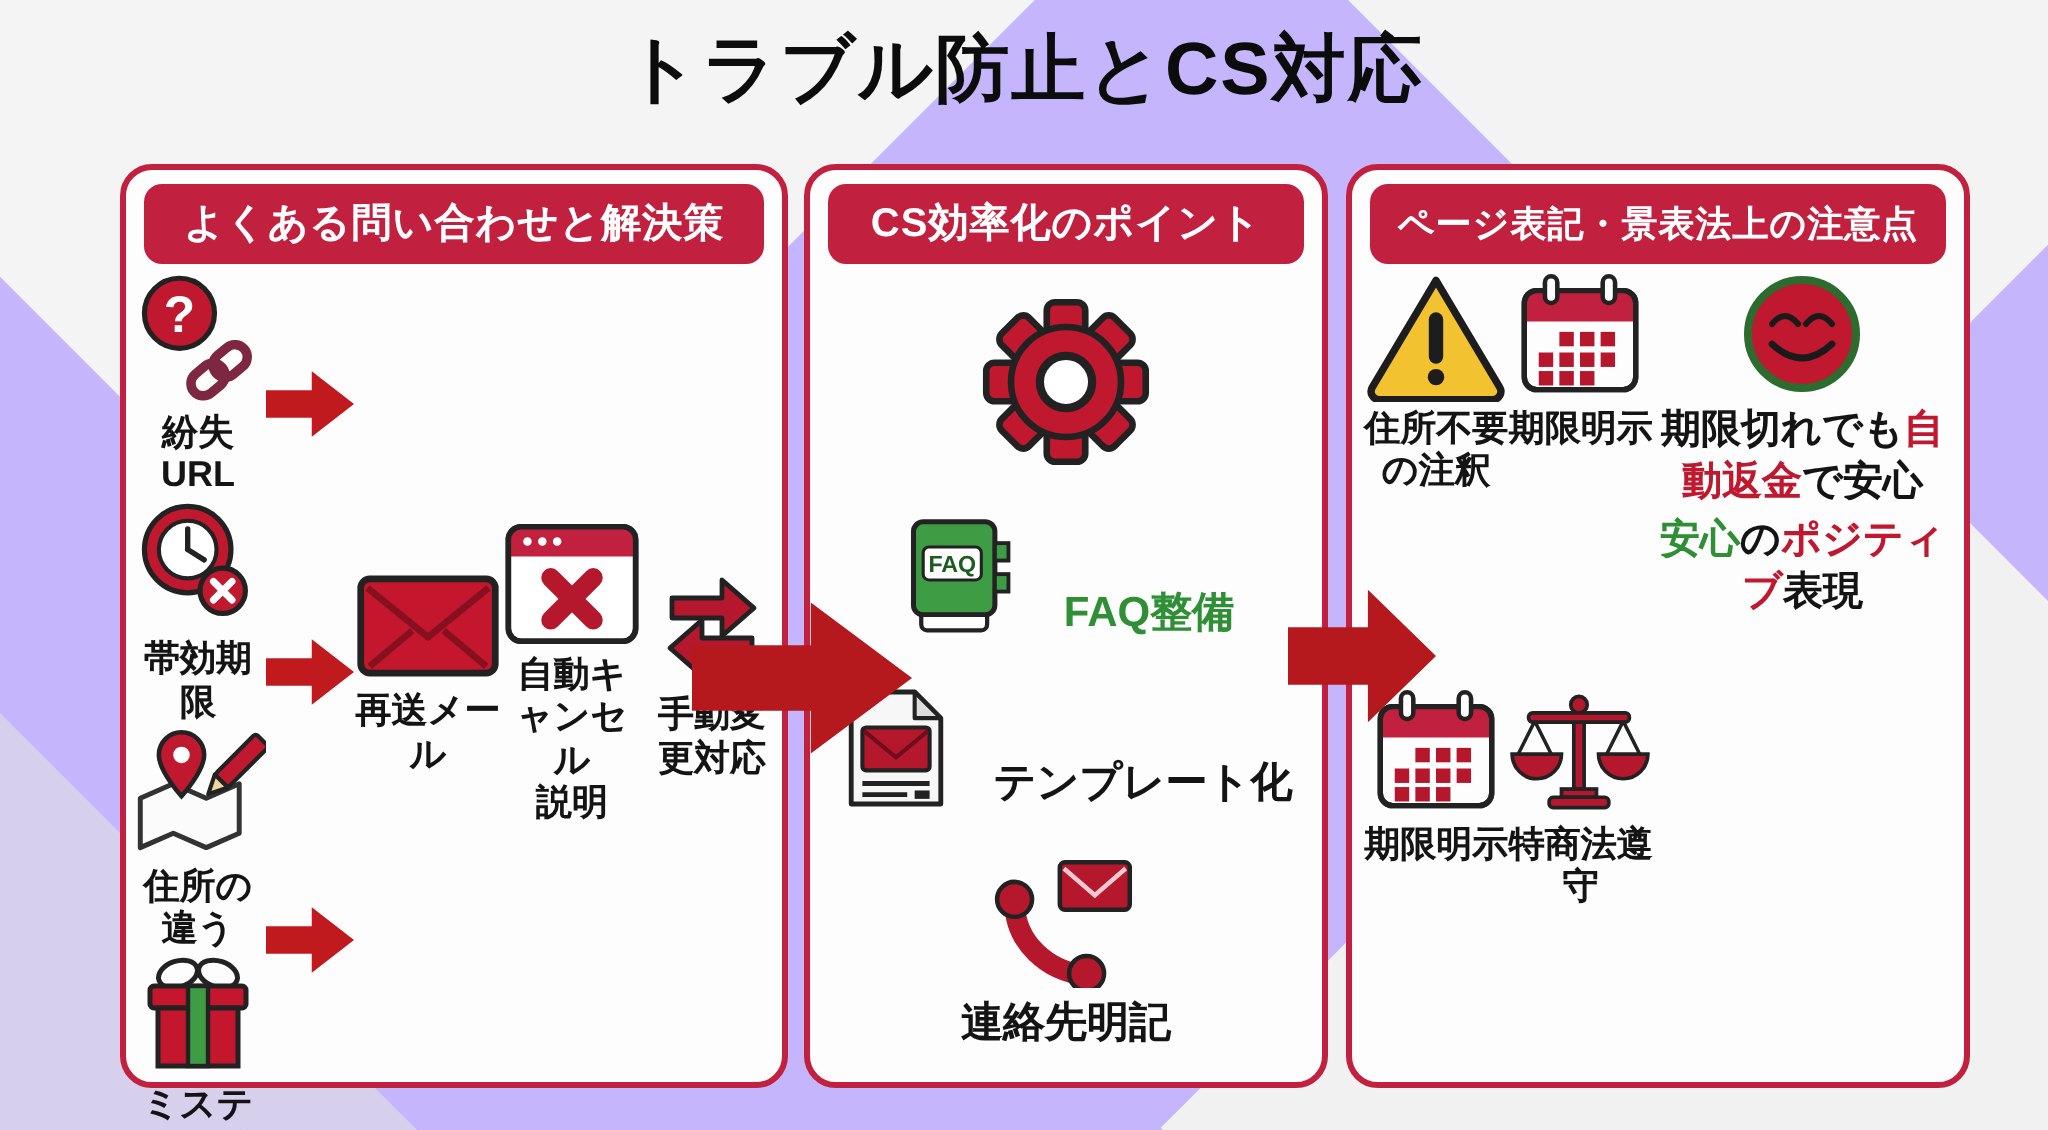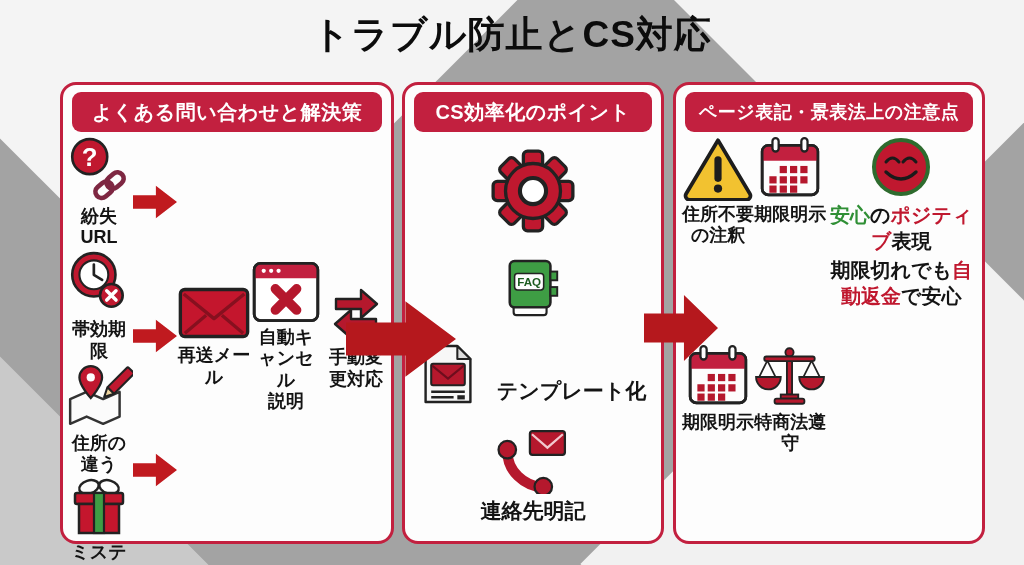--- a/index.html
+++ b/index.html
@@ -1,16 +1,16 @@
 <!DOCTYPE html>
 <html><head>
 <meta charset="utf-8">
 <style>
   html,body{margin:0;padding:0;background:#ececec;}
-  .stage{position:relative;width:1024px;height:565px;background:#a3a3a3;overflow:hidden;
+  .stage{position:relative;width:1024px;height:565px;background:#c4b5fd;overflow:hidden;
          font-family:"Liberation Sans","DejaVu Sans",sans-serif;color:#111;}
   .deco{position:absolute;pointer-events:none;z-index:0;}
   .d1{width:760px;height:620px;background:#f4f4f4;transform:rotate(45deg);top:-470px;left:-240px;}
   .d2{width:900px;height:560px;background:#f3f3f3;transform:rotate(45deg);top:-560px;left:340px;}
   .d3{width:700px;height:500px;background:#e3e3e3;transform:rotate(45deg);top:430px;left:-380px;opacity:.6;}
   .d4{width:800px;height:500px;background:#f1f1f1;transform:rotate(45deg);top:420px;left:640px;}
 
   .page-title{position:absolute;top:10px;left:0;width:100%;margin:0;text-align:center;
               font-size:37px;font-weight:900;color:#0c0c0c;letter-spacing:1px;z-index:2;}
 
@@ -178,20 +178,21 @@
 
       <div class="row-h">
         <svg width="62" height="62" viewBox="0 0 64 64">
           <rect x="8" y="3" width="42" height="48" rx="5" fill="#3e9d44" stroke="#222" stroke-width="2.6"></rect>
           <path d="M12,51 h34 v5 a3,3 0 0 1 -3,3 h-28 a3,3 0 0 1 -3,-3 z" fill="#fff" stroke="#222" stroke-width="2.2"></path>
           <rect x="50" y="14" width="7" height="9" fill="#3e9d44" stroke="#222" stroke-width="2"></rect>
           <rect x="50" y="30" width="7" height="9" fill="#3e9d44" stroke="#222" stroke-width="2"></rect>
           <rect x="13" y="16" width="30" height="17" rx="3" fill="#fdfdfd" stroke="#222" stroke-width="1.6"></rect>
           <text x="28" y="29" text-anchor="middle" font-size="12" font-weight="bold" fill="#1c5c20">FAQ</text>
         </svg>
+        <div class="p2-label green-text">FAQ整備</div>
       </div>
 
       <div class="row-h">
         <svg width="56" height="62" viewBox="0 0 60 66">
           <path d="M6,3 h34 l14,14 v46 h-48 z" fill="#f7f7f7" stroke="#222" stroke-width="2.6" stroke-linejoin="round"></path>
           <path d="M40,3 v14 h14 z" fill="#ddd" stroke="#222" stroke-width="2.2" stroke-linejoin="round"></path>
           <rect x="12" y="22" width="36" height="23" rx="2" fill="#b5182d" stroke="#222" stroke-width="2.2"></rect>
           <path d="M13,24 L30,38 L47,24" fill="none" stroke="#6e0d1d" stroke-width="2.2"></path>
           <path d="M12,52 h36 M12,58 h24" stroke="#222" stroke-width="2.6"></path>
           <path d="M40,58 h8" stroke="#222" stroke-width="4.5"></path>
@@ -288,24 +289,24 @@
       </div>
 
       <div class="p3-footer">
         <svg width="64" height="64" viewBox="0 0 64 64">
           <circle cx="32" cy="32" r="27" fill="#c0182f" stroke="#2e6b2e" stroke-width="4"></circle>
           <path d="M17,27 q6.5,-8 13,0" stroke="#1a1a1a" stroke-width="3" fill="none" stroke-linecap="round"></path>
           <path d="M34,27 q6.5,-8 13,0" stroke="#1a1a1a" stroke-width="3" fill="none" stroke-linecap="round"></path>
           <path d="M17,37 q15,14 30,0" stroke="#1a1a1a" stroke-width="3.4" fill="none" stroke-linecap="round"></path>
         </svg>
         <div class="p3-line">
+          <span class="c-black">期限切れでも</span><span class="c-red">自動返金</span><span class="c-black">で安心</span>
+        </div>
+        <div class="p3-line">
           <span class="c-green">安心</span><span class="c-black">の</span><span class="c-red">ポジティブ</span><span class="c-black">表現</span>
-        </div>
-        <div class="p3-line">
-          <span class="c-black">期限切れでも</span><span class="c-red">自動返金</span><span class="c-black">で安心</span>
         </div>
       </div>
     </div>
   </section>
 
   <div class="big-arrow" id="arrowA"></div>
   <div class="big-arrow" id="arrowB"></div>
 </div>
 
 </body></html>

